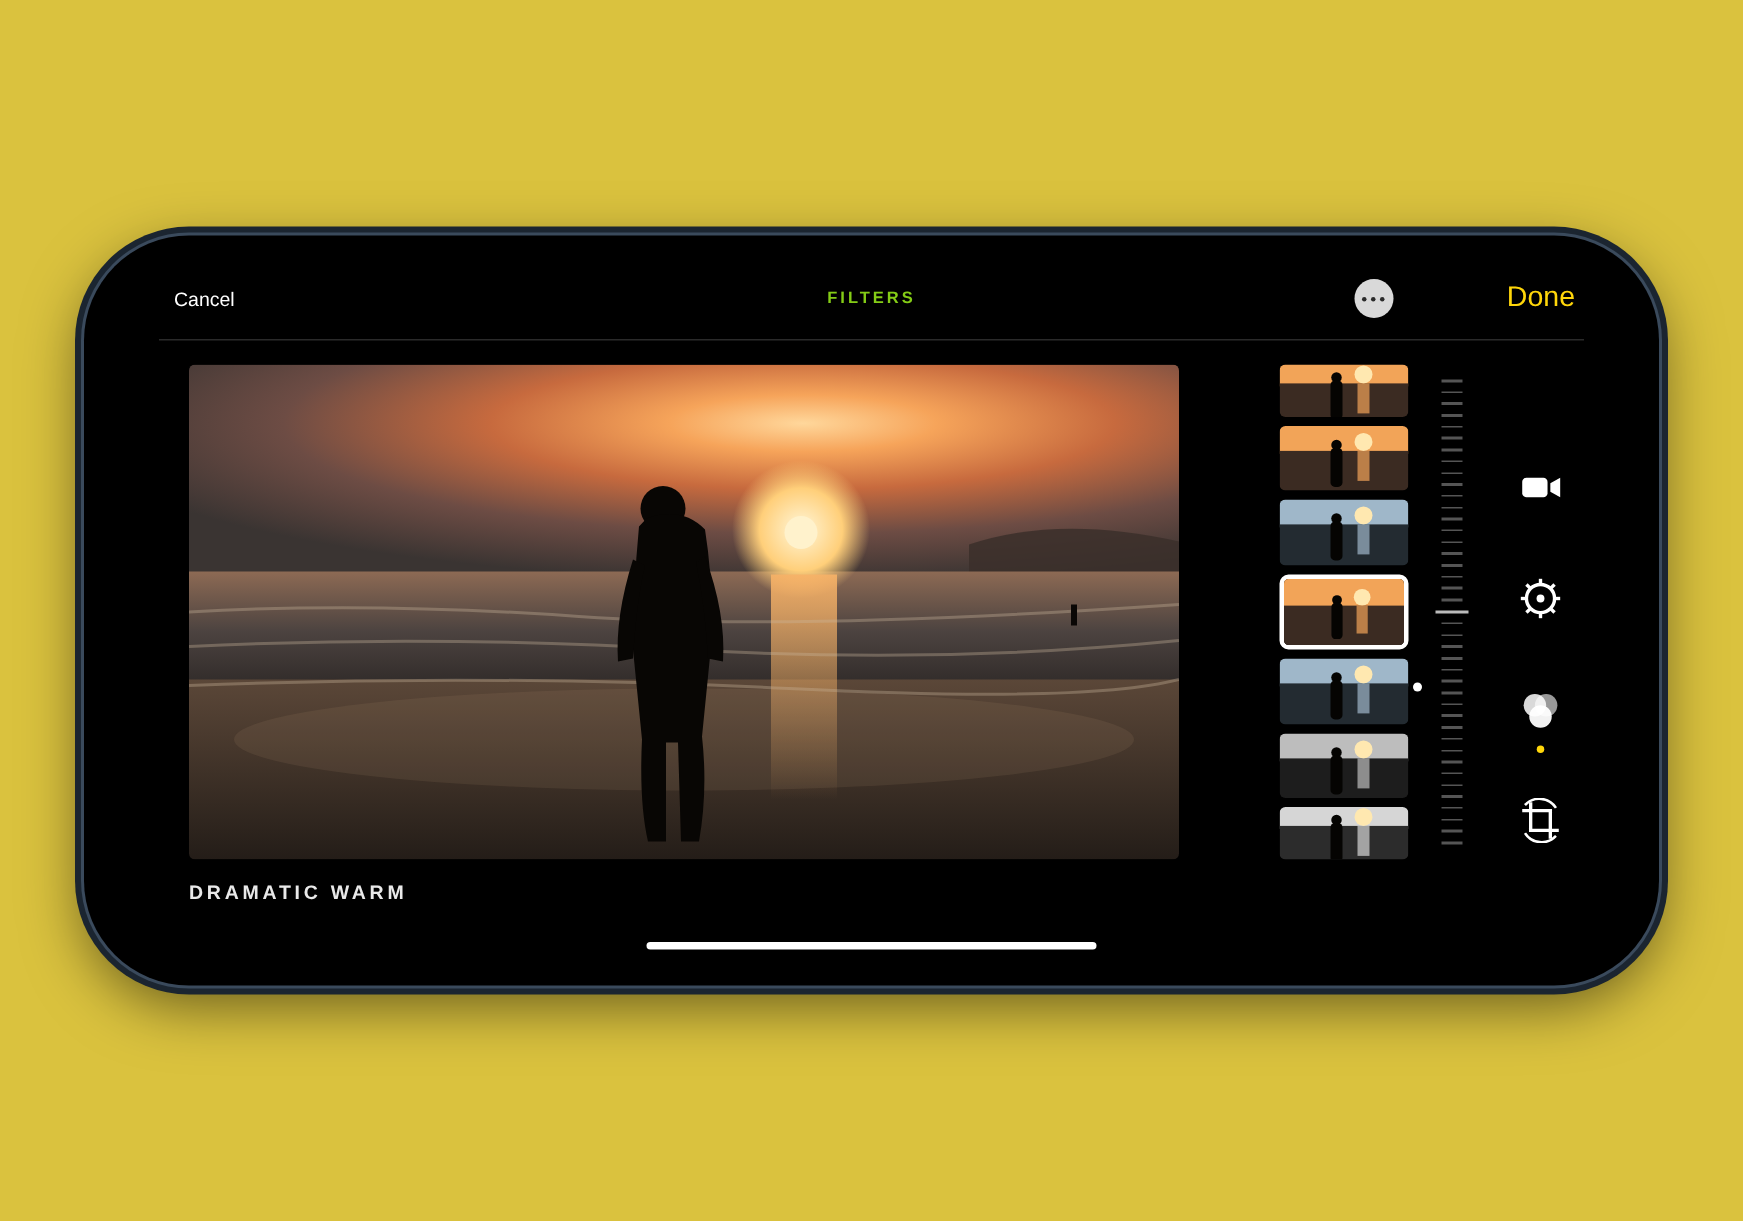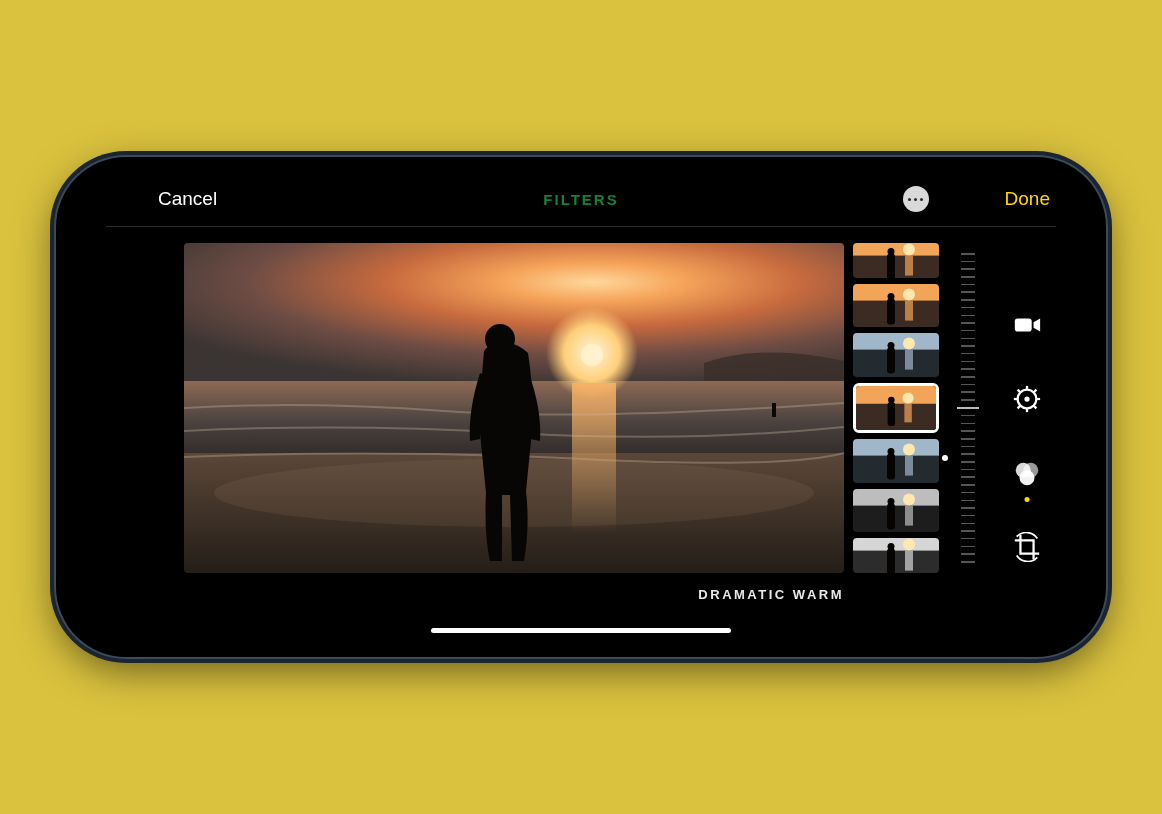--- a/index.html
+++ b/index.html
@@ -54,41 +54,41 @@
     height:56px;
     display:flex; align-items:center;
     padding:0 42px 0 46px;
     color:#fff;
     position:relative;
   }
   .topbar::after{
     content:""; position:absolute; left:36px; right:36px; bottom:0;
     height:1px; background:#2a2a2a;
   }
-  .cancel { font-size:19px; color:#fff; cursor:pointer;margin-left:42px; }
+  .cancel { font-size:13px; color:#fff; cursor:pointer; }
   .title  {
     position:absolute; left:50%; transform:translateX(-50%);
-    font-size:15px; letter-spacing:2px; font-weight:600; color:#15803d;
+    font-size:11px; letter-spacing:2px; font-weight:600; color:#84cc16;
   }
   .right-actions { margin-left:auto; display:flex; align-items:center; gap:36px; }
   .more {
     width:26px; height:26px; border-radius:50%; background:#d9d9d9;
     display:flex; align-items:center; justify-content:center; cursor:pointer;
   }
   .more .dots { display:flex; gap:3px; }
   .more .dots span{ width:3px; height:3px; background:#2b2b2b; border-radius:50%; display:block;}
   .done { font-size:19px; font-weight:500; cursor:pointer; }
 
   
   .body {
     flex:1; display:flex; gap:0; padding:16px 30px 10px 56px; position:relative;
   }
 
   
-  .preview-wrap { flex:1; display:flex; flex-direction:column; align-items:flex-end; }
+  .preview-wrap { flex:1; display:flex; flex-direction:column; align-items:flex-start; }
   .preview {
     width:660px; height:330px; border-radius:4px; overflow:hidden; position:relative;
   }
   .preview svg { width:100%; height:100%; display:block; }
   .filter-name {
     margin-top:14px; color:#e9e9e9; font-size:13px; letter-spacing:2.5px; font-weight:600;
   }
 
   
   .thumbs {

